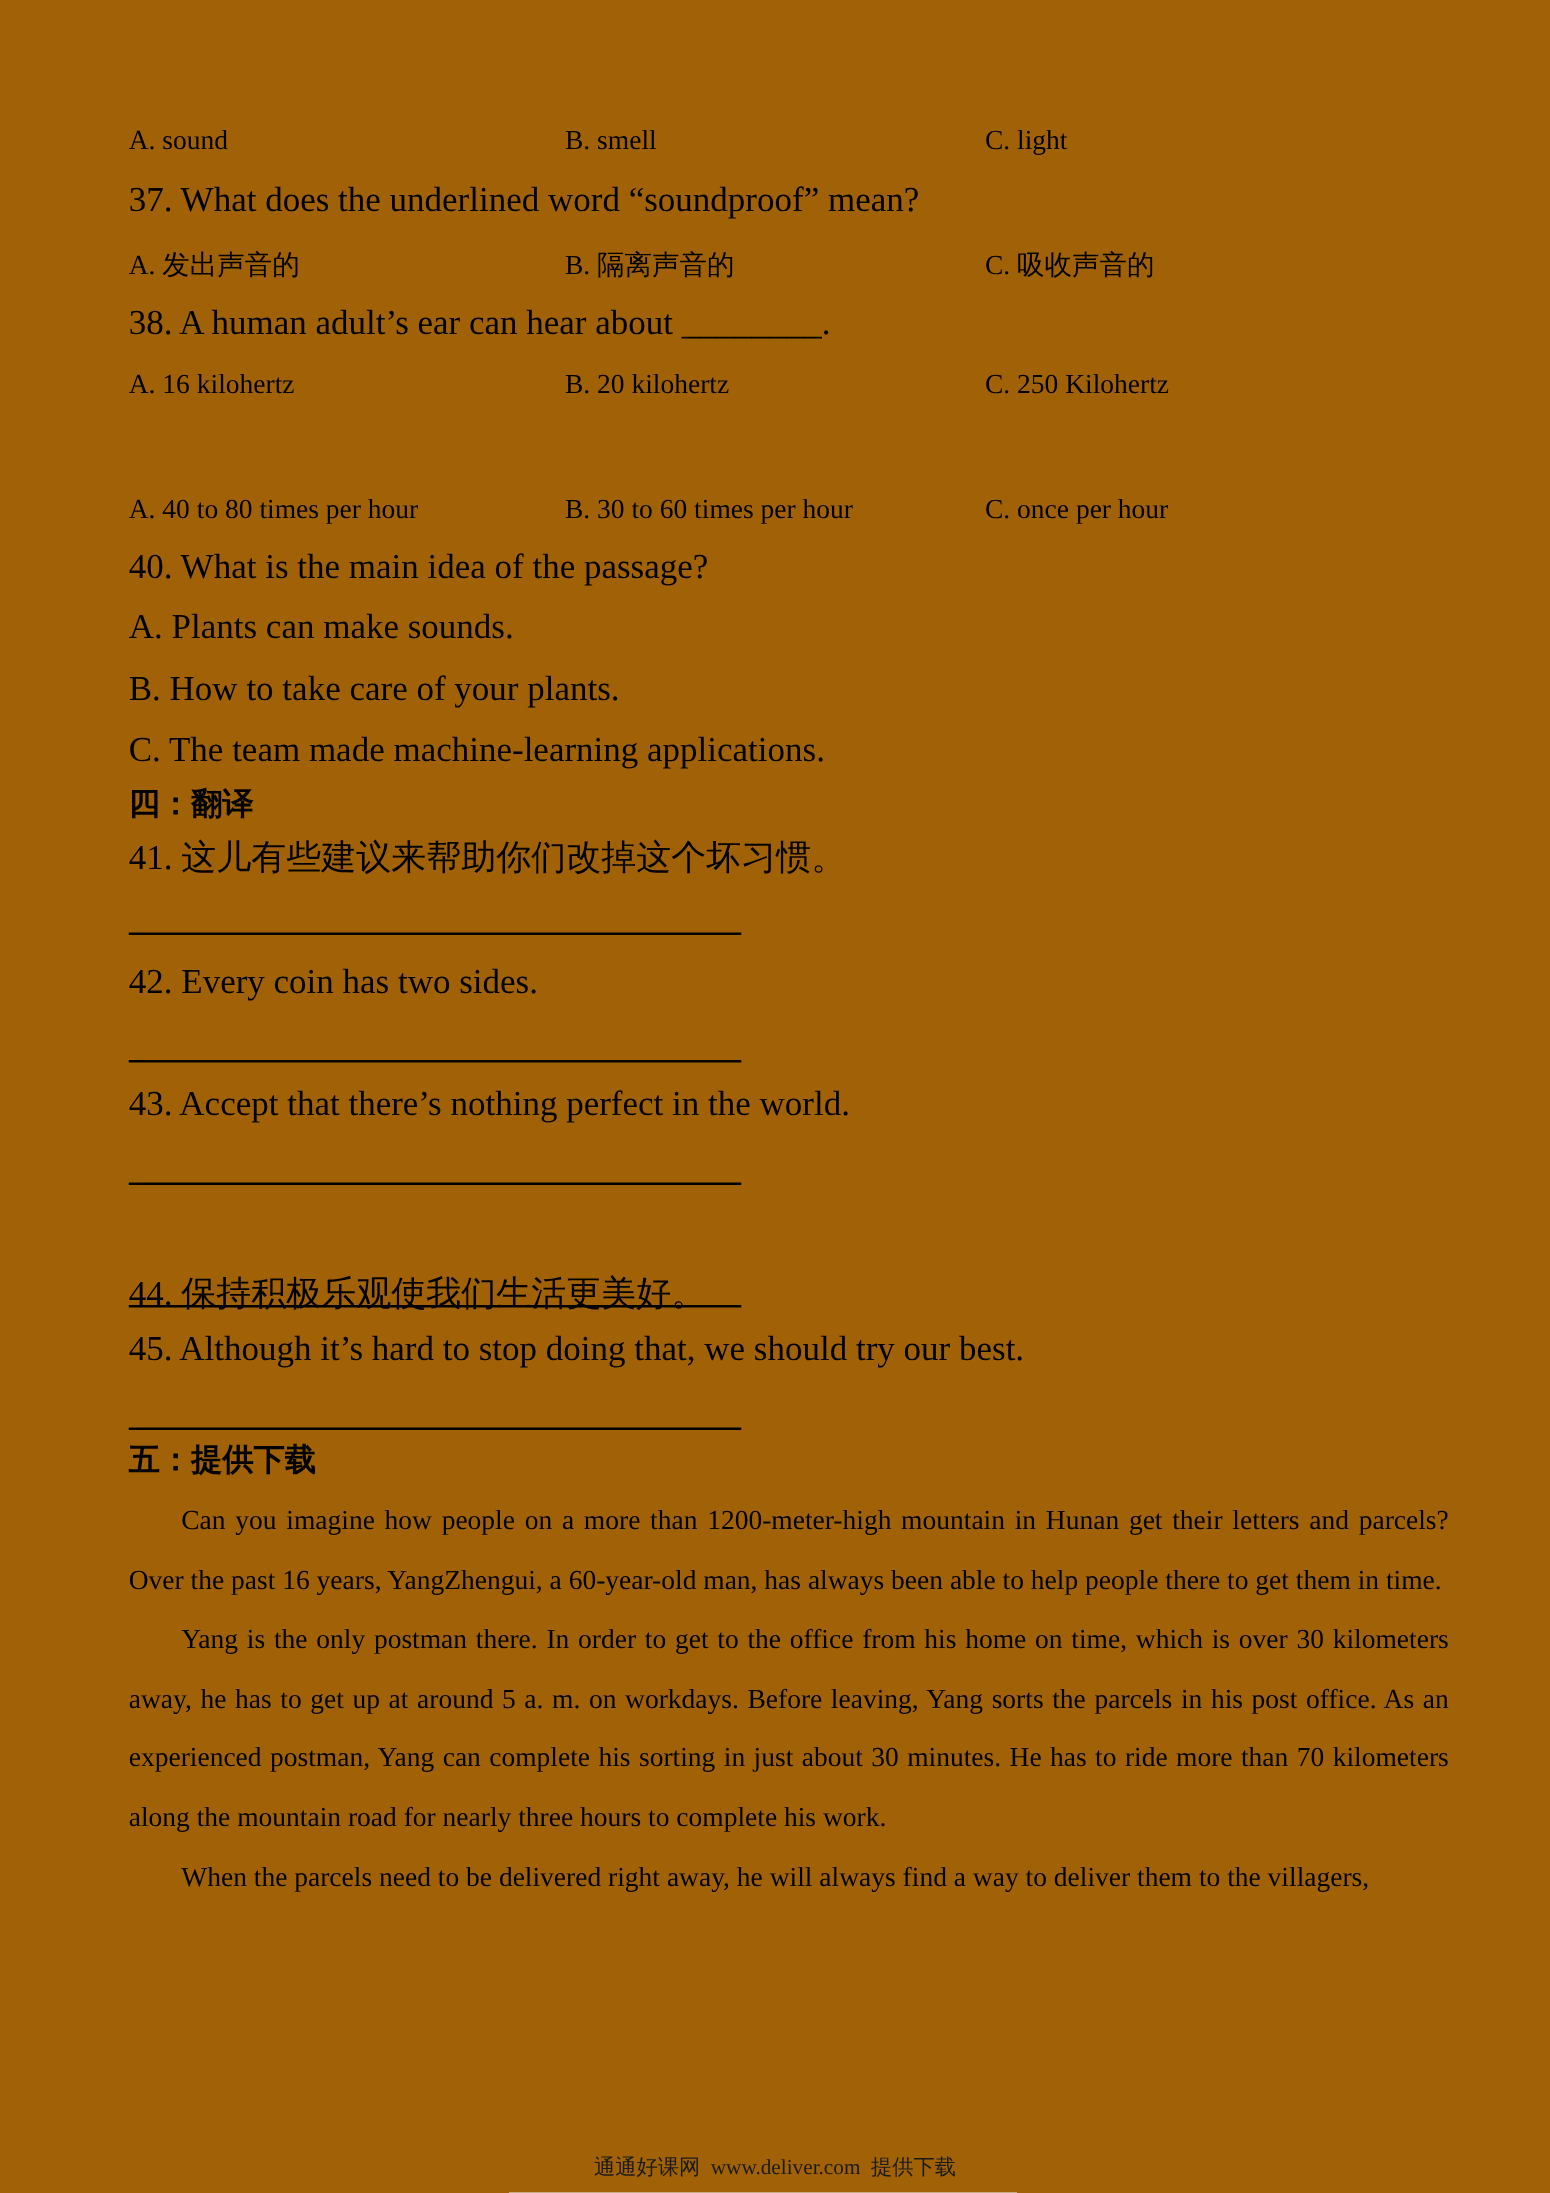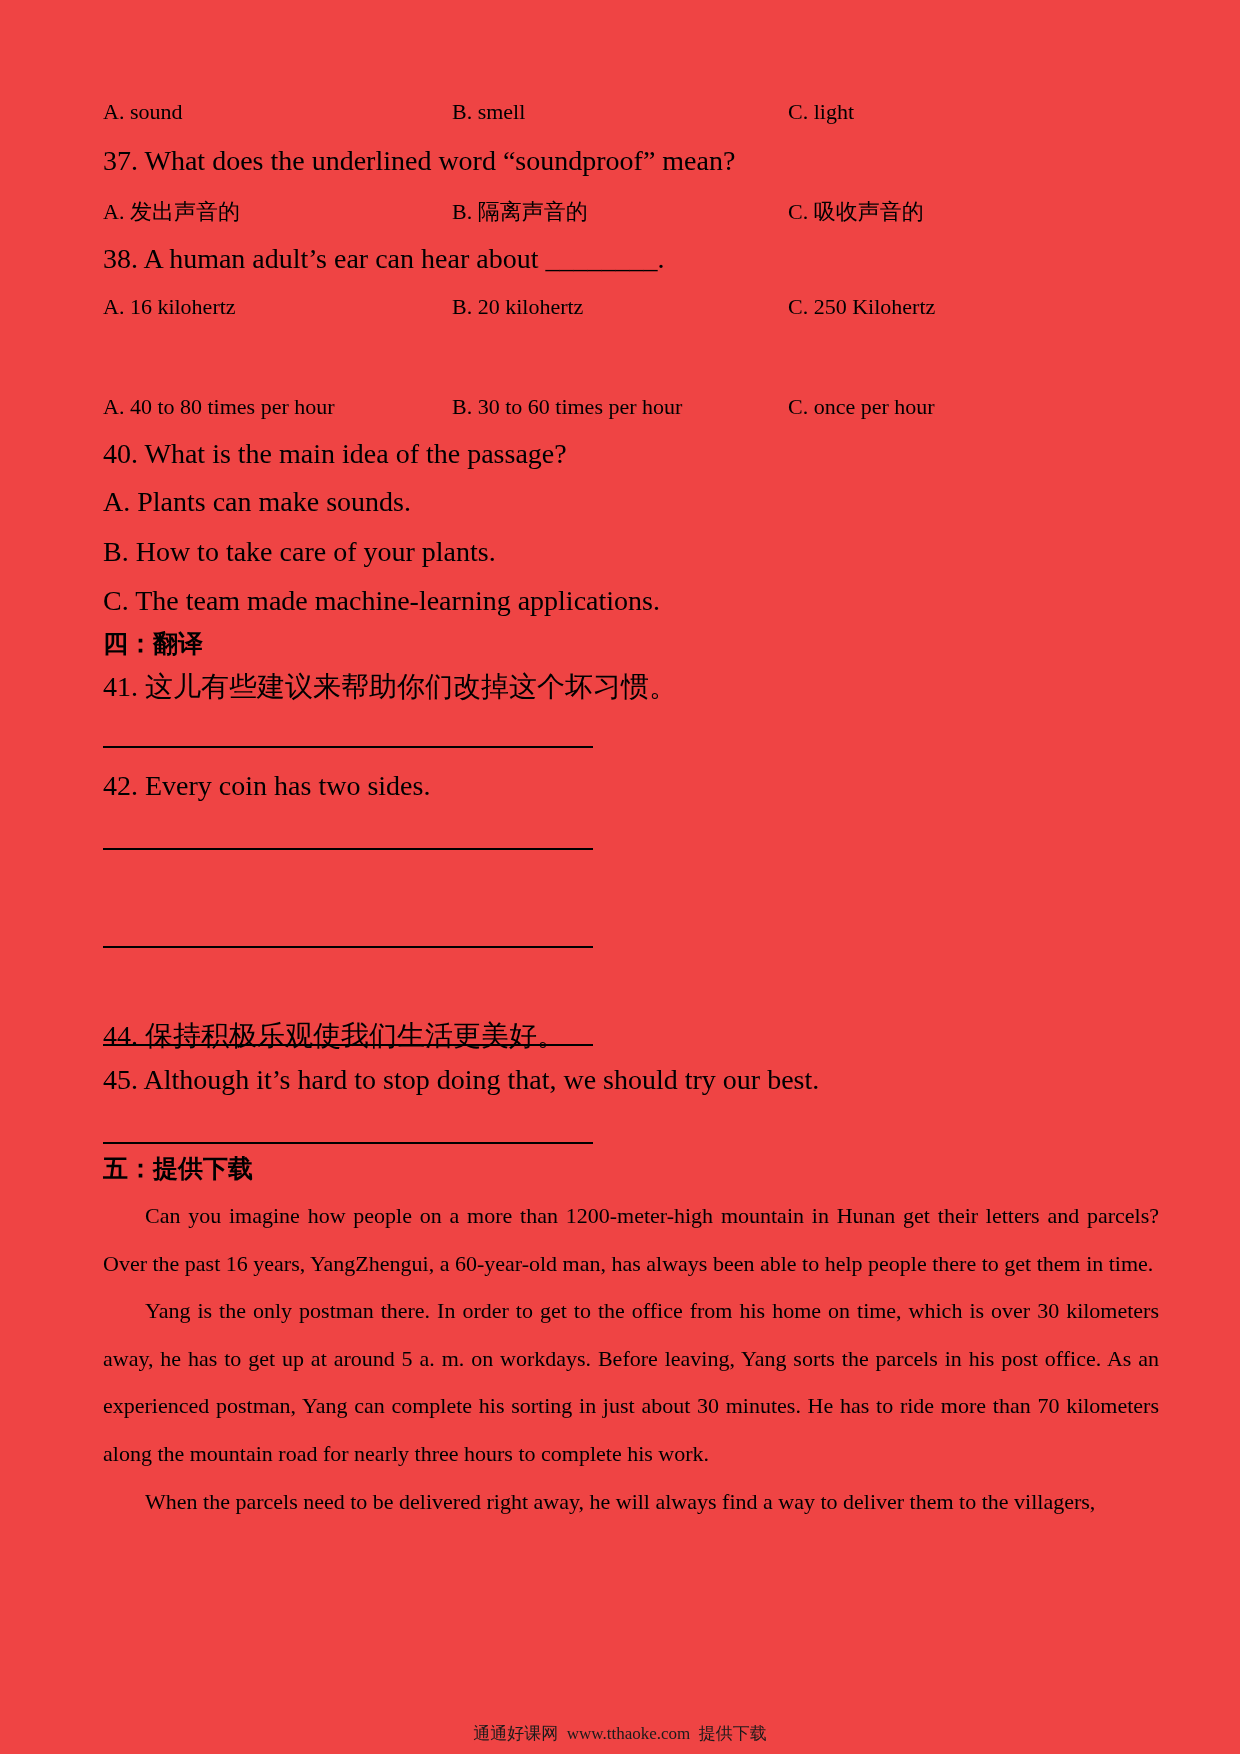--- a/index.html
+++ b/index.html
@@ -1,21 +1,21 @@
 <!DOCTYPE html>
 <html><head>
 <meta charset="utf-8">
 <style>
   html, body { margin: 0; padding: 0; background: #e8e8e8; }
   .page {
     position: relative;
     width: 1240px;
     height: 1754px;
     margin: 0 auto;
-    background: #ef4444;
+    background: #a16207;
     font-family: "Liberation Serif", "DejaVu Serif", serif;
     color: #000000;
     overflow: hidden;
   }
   .line {
     position: absolute;
     left: 103px;
     font-size: 28px;
     line-height: 26px;
     white-space: nowrap;
@@ -107,31 +107,32 @@
   <div class="line" style="top:588px">C. The team made machine-learning applications.</div>
 
   <div class="heading" style="top:629px">四：翻译</div>
 
   <div class="line" style="top:674px">41. 这儿有些建议来帮助你们改掉这个坏习惯。</div>
   <div class="answer-blank" style="top:746px"></div>
 
   <div class="line" style="top:773px">42. Every coin has two sides.</div>
   <div class="answer-blank" style="top:848px"></div>
 
+  <div class="line" style="top:871px">43. Accept that there’s nothing perfect in the world.</div>
   <div class="answer-blank" style="top:946px"></div>
 
   <div class="line" style="top:1023px">44. 保持积极乐观使我们生活更美好。</div>
   <div class="answer-blank" style="top:1044px"></div>
 
   <div class="line" style="top:1067px">45. Although it’s hard to stop doing that, we should try our best.</div>
   <div class="answer-blank" style="top:1142px"></div>
 
   <div class="heading" style="top:1154px">五：提供下载</div>
 
   <div class="passage">
     <p>Can you imagine how people on a more than 1200-meter-high mountain in Hunan get their letters and parcels? Over the past 16 years, YangZhengui, a 60-year-old man, has always been able to help people there to get them in time.</p>
     <p>Yang is the only postman there. In order to get to the office from his home on time, which is over 30 kilometers away, he has to get up at around 5 a. m. on workdays. Before leaving, Yang sorts the parcels in his post office. As an experienced postman, Yang can complete his sorting in just about 30 minutes. He has to ride more than 70 kilometers along the mountain road for nearly three hours to complete his work.</p>
     <p>When the parcels need to be delivered right away, he will always find a way to deliver them to the villagers,</p>
   </div>
 
-  <div class="footer">通通好课网  www.tthaoke.com  提供下载</div>
+  <div class="footer">通通好课网  www.deliver.com  提供下载</div>
 
 </div>
 
 </body></html>

